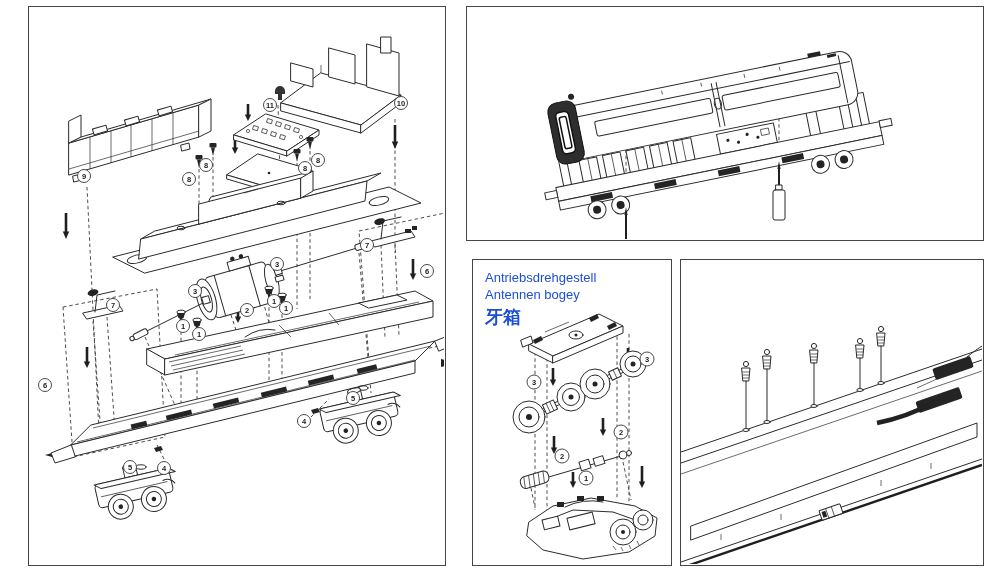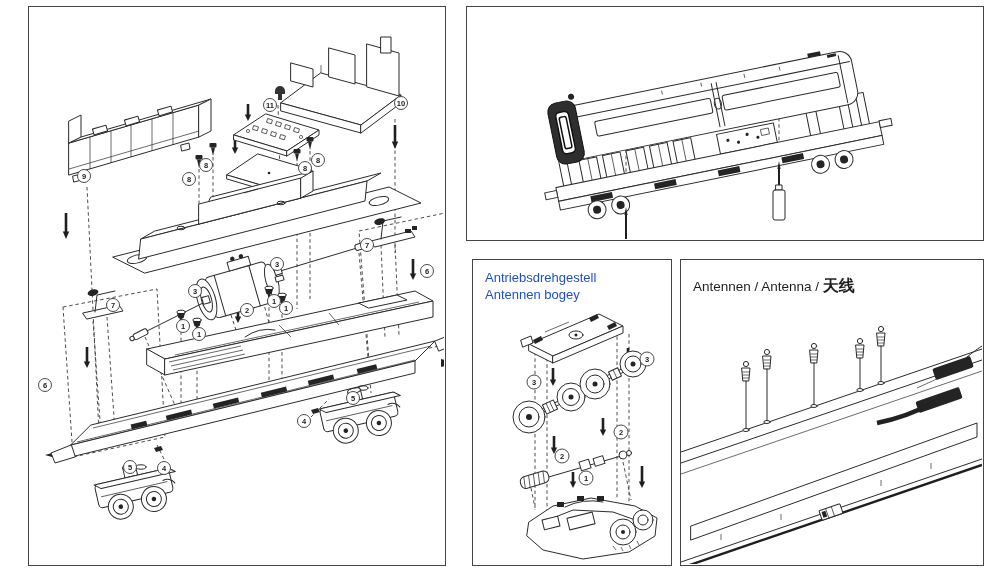--- a/index.html
+++ b/index.html
@@ -519,20 +519,21 @@
         <rect class="lnw" x="309" y="178" width="6" height="5"></rect>
         <rect class="lnw" x="306" y="183" width="12" height="30" rx="2"></rect>
       </g>
     </svg>
   </section>
 
   <section class="panel" style="left:472px;top:259px;width:200px;height:307px;">
     <div class="ptitle" style="top:10px;">
       <span>Antriebsdrehgestell</span><br>
       <span>Antennen bogey</span>
+      <span class="cjk">牙箱</span>
     </div>
     <svg width="197" height="304" viewBox="0 0 197 304">
 
       <g>
         <path class="dsh" d="M62,92 L62,250"></path>
         <path class="dsh" d="M74,98 L74,258"></path>
         <path class="dsh" d="M144,70 L144,240"></path>
         <path class="dsh" d="M156,74 L156,246"></path>
         <path class="dsh" d="M58,228 L62,248"></path>
         <path class="dsh" d="M150,202 L158,240"></path>
@@ -668,23 +669,20 @@
           </g>
         <g class="plbl" transform="translate(113,218)">
             <circle r="7"></circle>
             <text dy="2.8">1</text>
           </g>
       </g>
     </svg>
   </section>
 
   <section class="panel" style="left:680px;top:259px;width:304px;height:307px;">
-    <div class="ptitle ptitle-inline" style="position:absolute;left:12px;top:16px;z-index:2;">
-      <span>Antennen / Antenna / </span><span class="cjk2">天线</span>
-    </div>
     <svg width="301" height="304" viewBox="0 0 301 304">
 
       <g>
         <line class="ln" x1="0" y1="192" x2="301" y2="89"></line>
         <line class="ln" x1="0" y1="203" x2="301" y2="100"></line>
         <line class="lnt" x1="0" y1="214" x2="301" y2="111"></line>
         <path class="ln" d="M286,97 Q296,89 301,86"></path>
         <polygon class="lnw" points="10,266 296,163 296,177 10,280"></polygon>
         <line class="ln" x1="0" y1="302" x2="301" y2="199"></line>
         <line x1="0" y1="308" x2="301" y2="205" stroke="#1f1f1f" stroke-width="2.4"></line>

